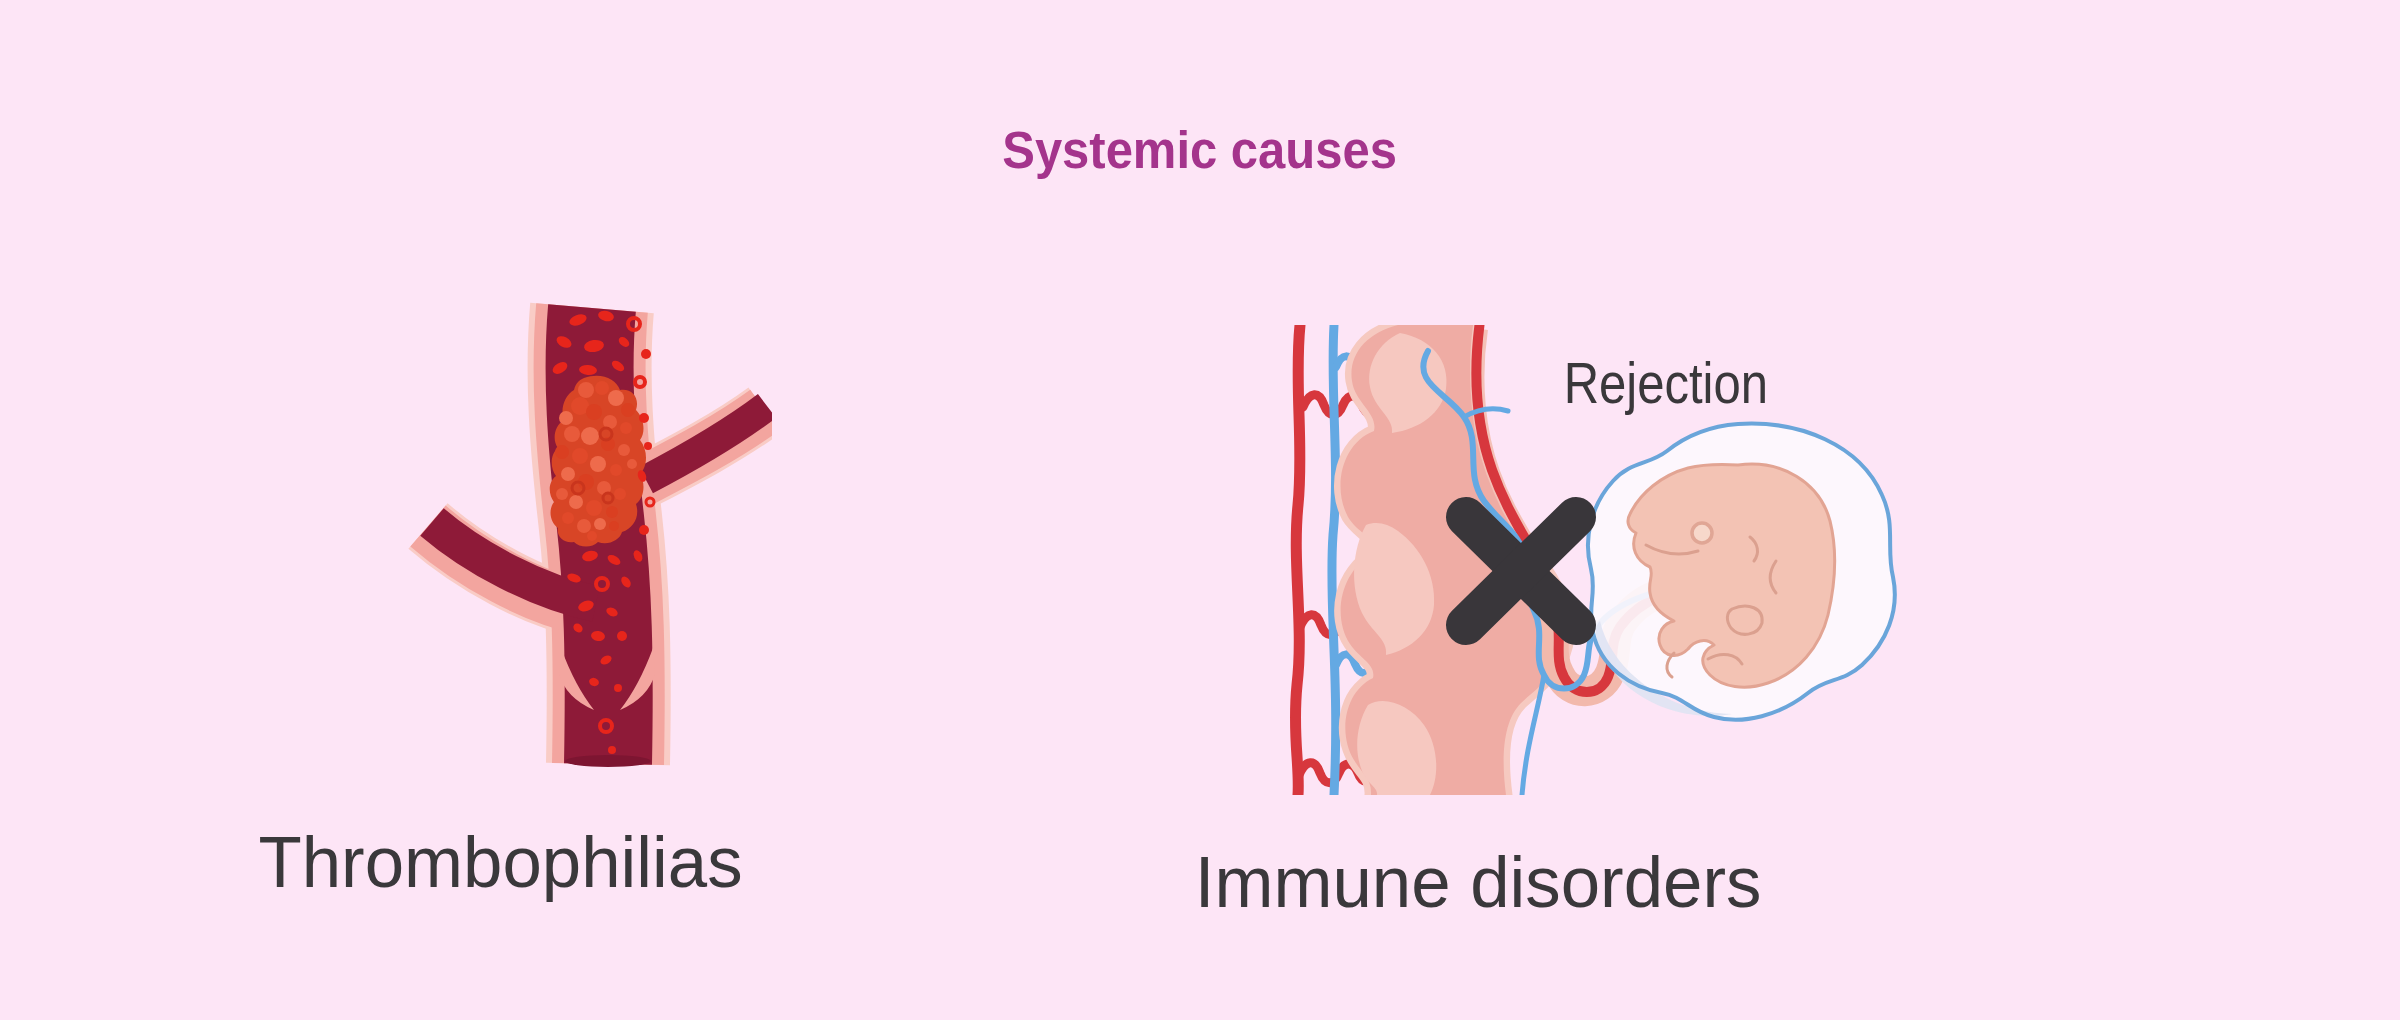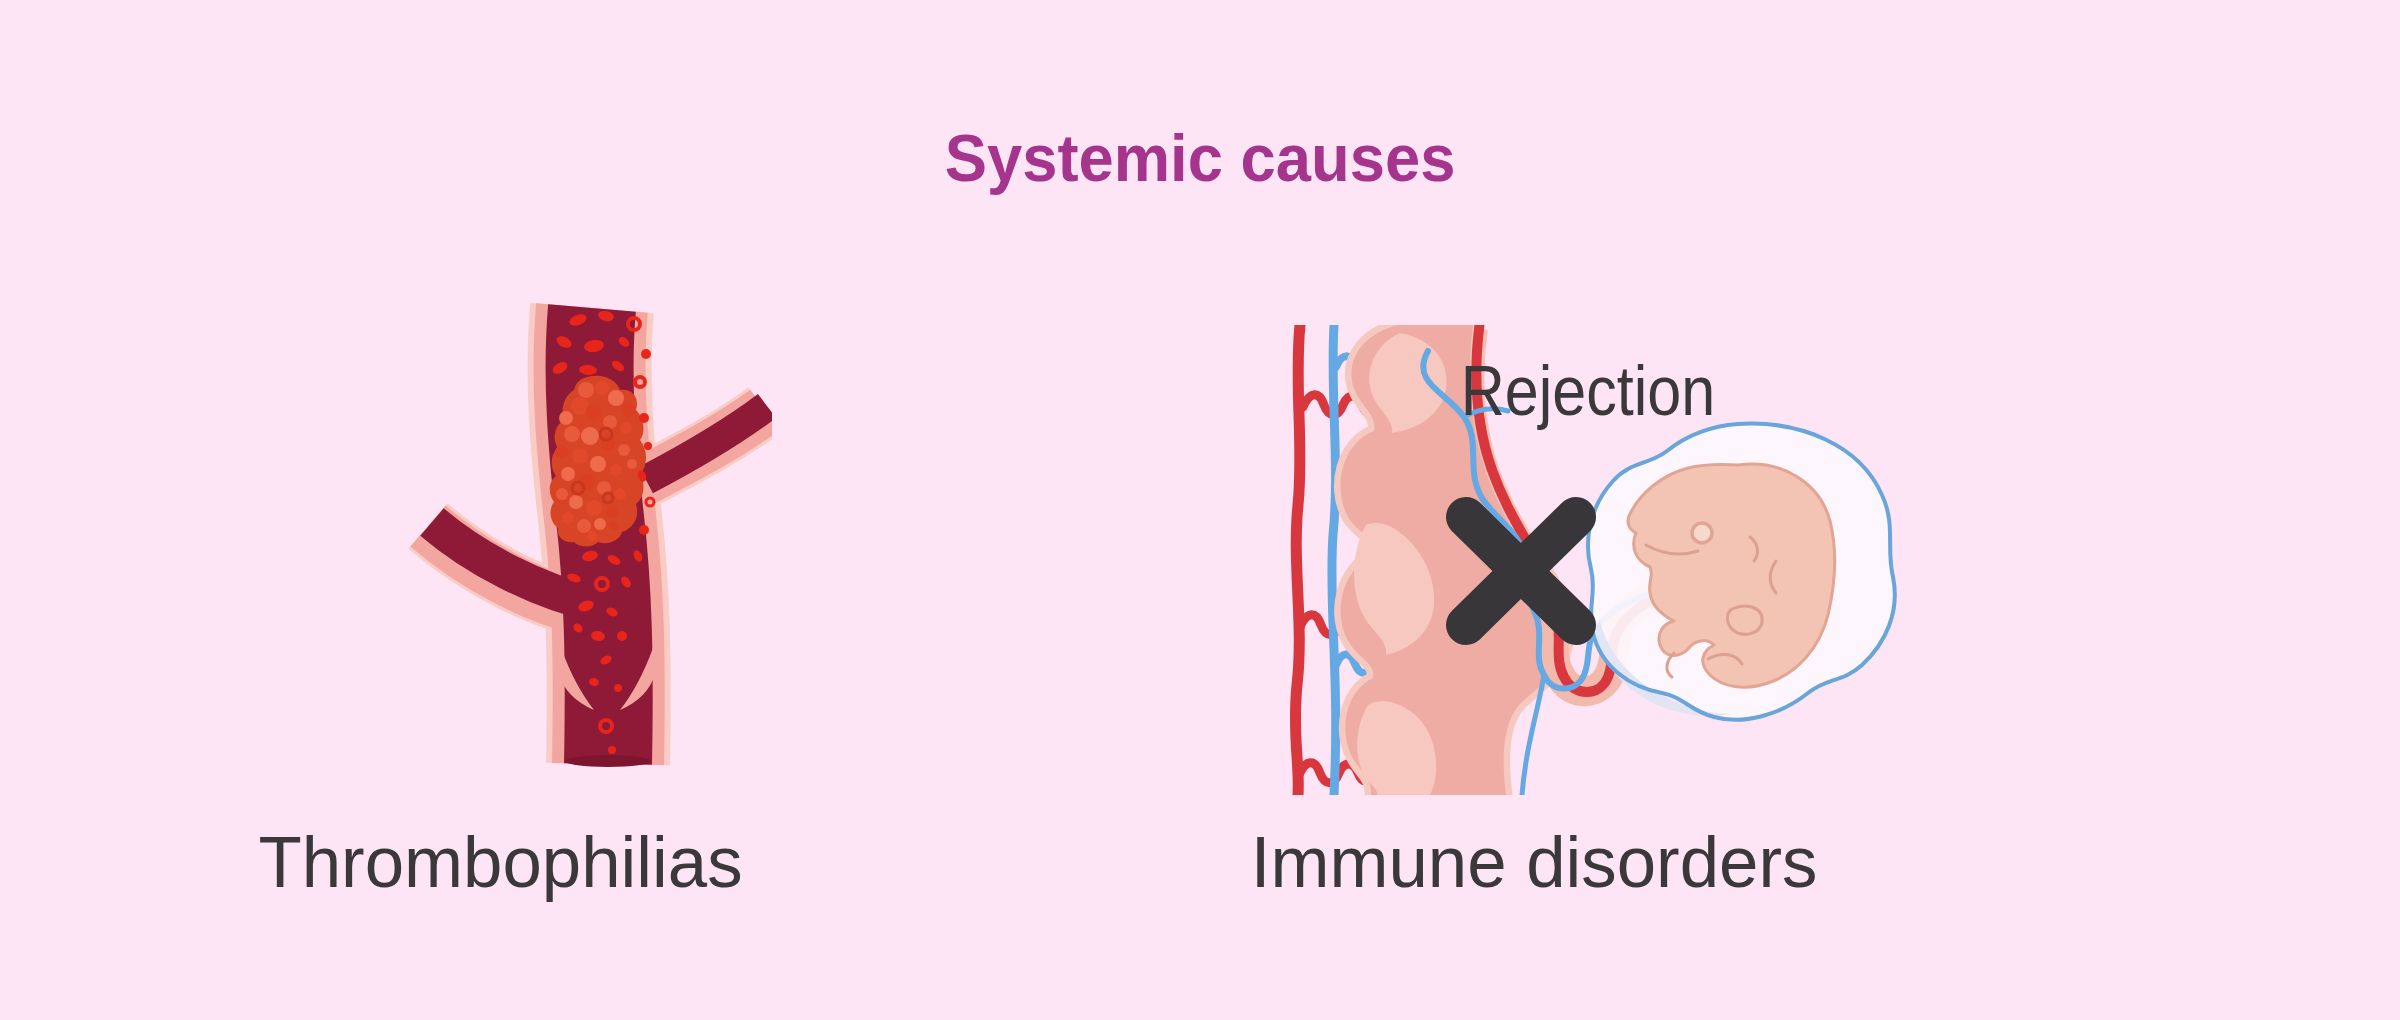--- a/index.html
+++ b/index.html
@@ -4,34 +4,34 @@
 <style>
   html,body{margin:0;padding:0;}
   body{
     width:2400px;height:1020px;overflow:hidden;
     background:#fde5f6;
     font-family:"Liberation Sans",sans-serif;
   }
   .canvas{position:relative;width:2400px;height:1020px;}
   .title{
     position:absolute;top:124px;left:0;width:2400px;
-    text-align:center;font-size:66px;font-weight:bold;color:#a4348c;
+    text-align:center;font-size:51px;font-weight:bold;color:#a4348c;
     line-height:1.05;white-space:nowrap;
   }
   .title .squeeze{display:inline-block;transform:scaleX(.96);transform-origin:center;}
   .caption{
     position:absolute;top:824px;font-size:73px;color:#3a383b;
     text-align:left;line-height:1.05;white-space:nowrap;
   }
   .caption .squeeze{display:inline-block;transform:scaleX(.97);transform-origin:center;}
   .caption-left{left:251px;width:700px;}
-  .caption-right{left:1242px;width:700px;}
+  .caption-right{left:1186px;width:700px;margin-top:20px;}
   .annotation{
     position:absolute;left:1440px;top:354px;width:345px;
-    font-size:71px;color:#3a383b;text-align:left;line-height:1.05;white-space:nowrap;
+    font-size:57px;color:#3a383b;text-align:right;line-height:1.05;white-space:nowrap;
   }
   .annotation .squeeze{display:inline-block;transform:scaleX(.86);transform-origin:center;}
   svg.fig{position:absolute;display:block;}
   #fig-vessel{left:408px;top:298px;width:364px;height:470px;}
   #fig-immune{left:1270px;top:325px;width:650px;height:470px;}
 </style>
 </head>
 <body>
 
 <div class="canvas">

